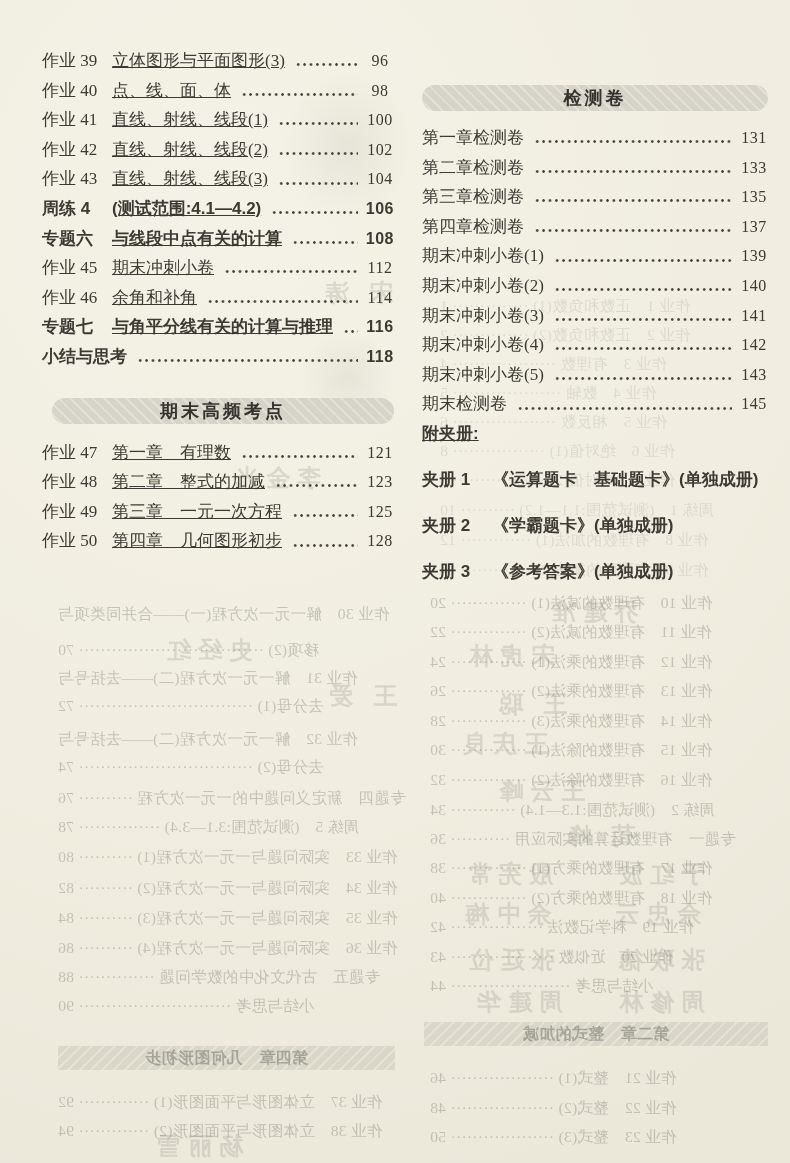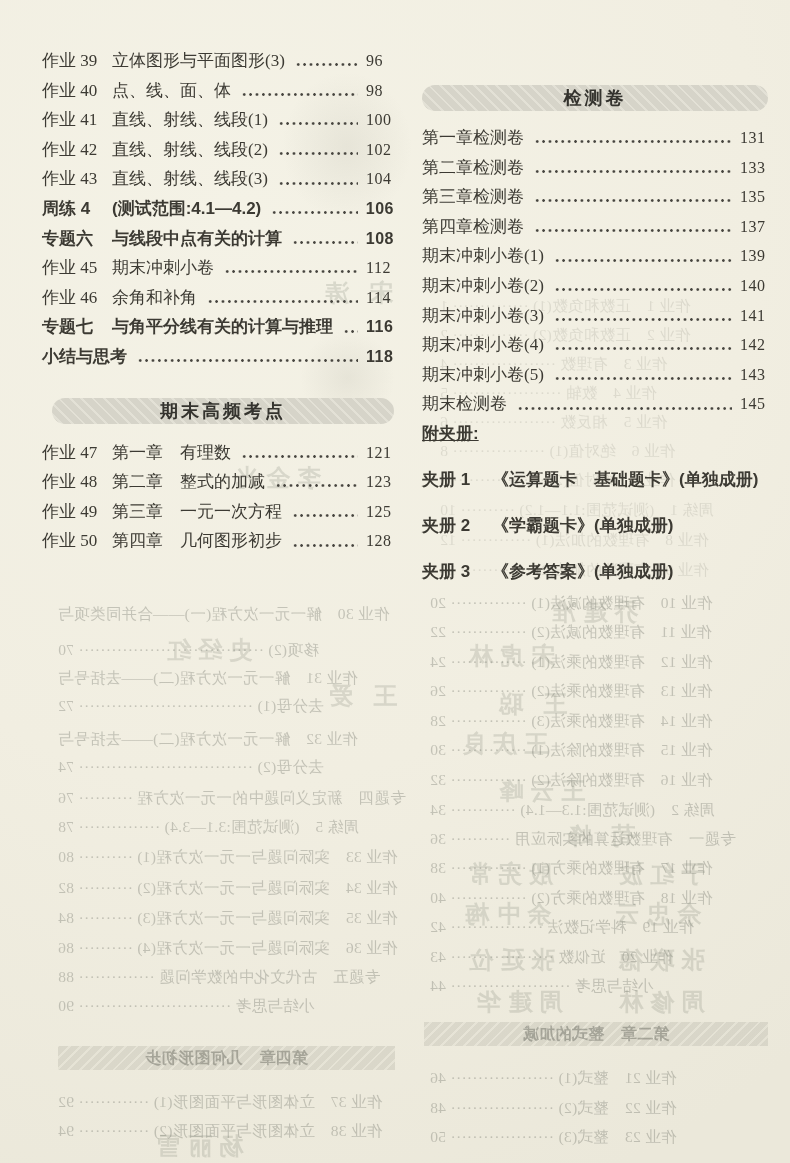--- a/index.html
+++ b/index.html
@@ -9,25 +9,25 @@
     font-family:"Liberation Serif","DejaVu Serif",serif;
     color:#3c3a33;
   }
   .col{position:absolute;}
   .col-left{left:42px;top:46px;width:352px;}
   .col-right{left:422px;top:72px;width:346px;}
 
   .row{display:flex;align-items:baseline;height:29.6px;line-height:29.6px;font-size:17px;white-space:nowrap;}
   .col-left .row .label{flex:0 0 auto;min-width:70px;}
   .col-right .row .label{flex:0 0 auto;}
-  .row .title{flex:0 0 auto;}
+  .row .title{flex:0 0 auto;text-decoration:underline;}
   .leader{flex:1 1 auto;height:3px;margin:0 8px 0 10px;align-self:center;transform:translateY(4px);
     background-image:radial-gradient(circle,#47453f 1.15px,rgba(0,0,0,0) 1.5px);
     background-size:6.4px 3px;background-repeat:repeat-x;background-position:left center;}
-  .row .num{flex:0 0 auto;min-width:28px;text-align:left;font-size:16px;letter-spacing:.5px;}
+  .row .num{flex:0 0 auto;min-width:28px;text-align:center;font-size:16px;letter-spacing:.5px;}
 
   .hei{font-family:"Liberation Sans","DejaVu Sans",sans-serif;font-weight:700;}
 
   .band{height:26px;line-height:26px;text-align:center;
     font-family:"Liberation Sans","DejaVu Sans",sans-serif;font-weight:700;
     font-size:18px;letter-spacing:3px;color:#34332e;
     background:repeating-linear-gradient(45deg,#d6d4c9 0 6px,#e3e1d6 6px 8px);border-radius:13px;}
   .band-left{margin:26px 0 14px 10px;}
   .band-right{margin:13px 0 12px 0;}
 

